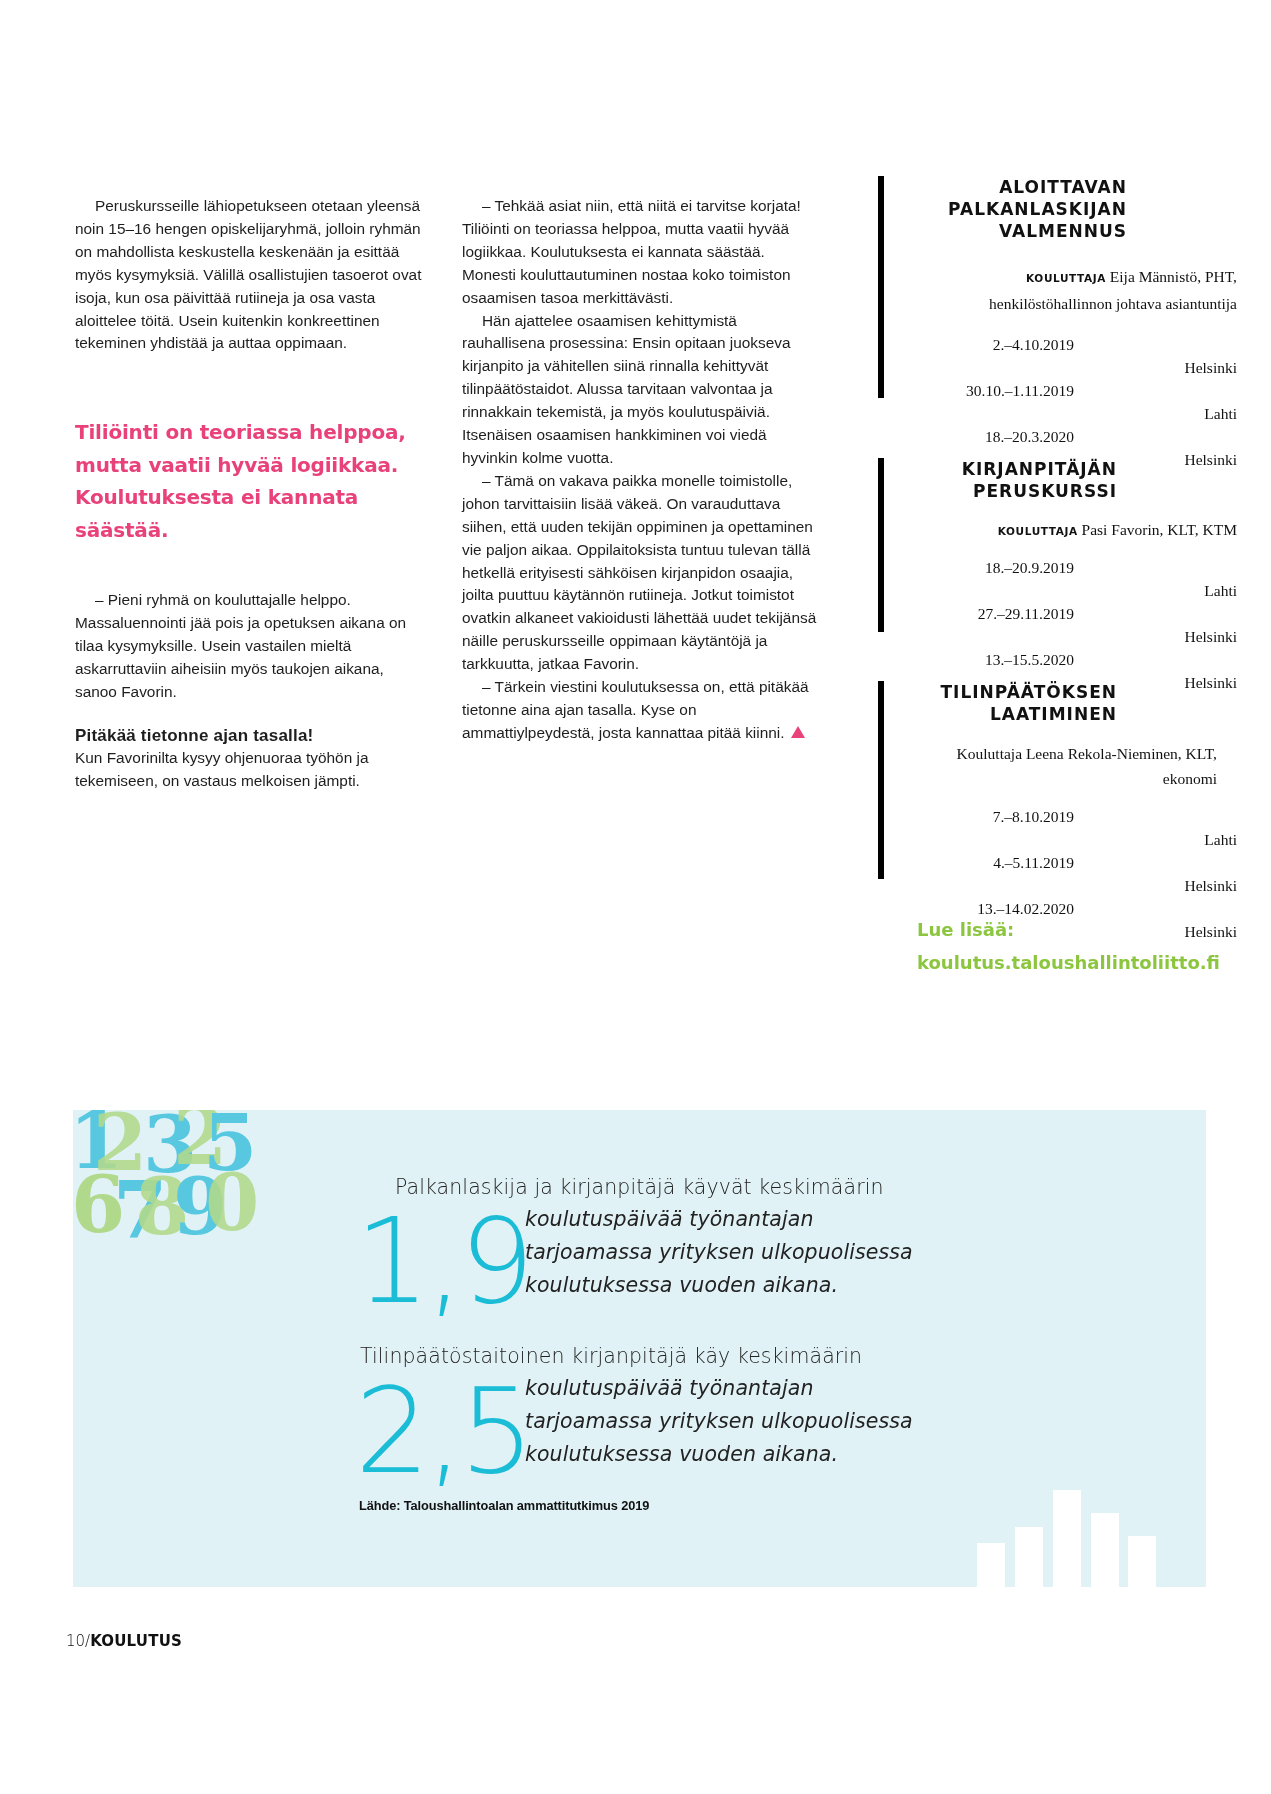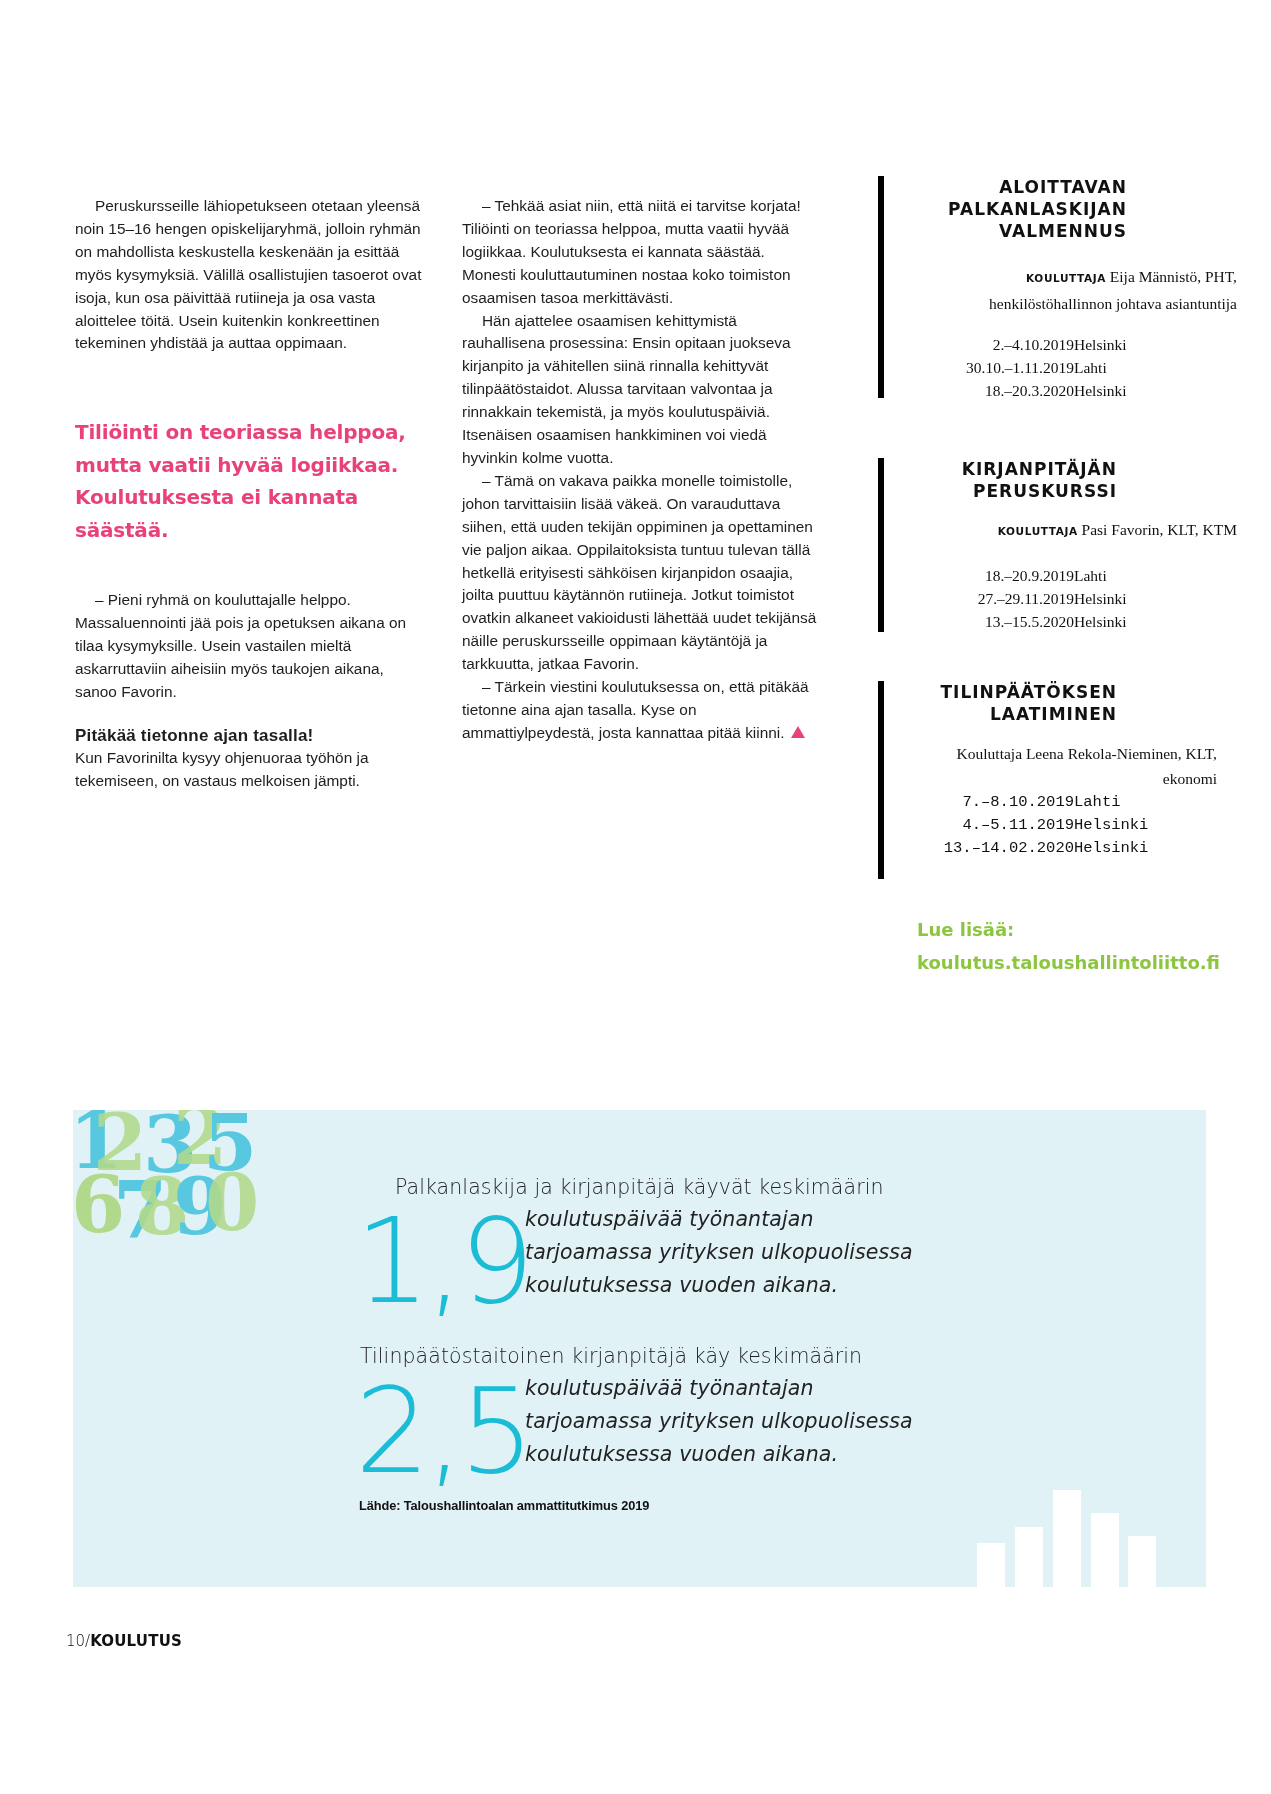--- a/index.html
+++ b/index.html
@@ -23,21 +23,21 @@
       border-right: 7px solid transparent; border-bottom: 12px solid #e9417a; margin-left: 6px; vertical-align: 0px; }
 
     .course { position: absolute; left: 878px; width: 350px; text-align: right; }
     .course .bar { position: absolute; left: 0; top: 0; width: 6px; background: #000; }
     .course .inner { position: absolute; left: 39px; top: 0; width: 320px; }
     .course h3 { font-family: "DejaVu Sans", sans-serif; font-weight: bold; font-size: 17px; line-height: 22px;
       letter-spacing: 1px; color: #111; text-transform: uppercase; }
     .trainer { font-family: "Liberation Serif", "DejaVu Serif", serif; font-size: 15.5px; line-height: 25px; color: #111; }
     .trainer .tlabel { font-family: "DejaVu Sans", sans-serif; font-weight: bold; font-size: 10.5px; letter-spacing: 0.6px; }
     .dates { font-family: "Liberation Serif", "DejaVu Serif", serif; font-size: 15.5px; line-height: 23px; color: #111; }
-    .date-row { display: flex; }
+    .date-row { display: flex; flex-direction: column; }
     .date-row .d { width: 157px; }
 
     .more { position: absolute; left: 917px; top: 913px; font-family: "DejaVu Sans", sans-serif; font-weight: bold;
       font-size: 18px; line-height: 33px; color: #8cc63f; }
 
     .stats { position: absolute; left: 73px; top: 1110px; width: 1133px; height: 477px; background: #e1f2f7; overflow: hidden; }
     .numerals { position: absolute; left: 0; top: 0; width: 190px; height: 130px; }
     .stat-intro { position: absolute; font-family: "DejaVu Sans", sans-serif; font-weight: 300; font-size: 20.5px; color: #222; letter-spacing: 0.1px; }
     .big-num { position: absolute; font-family: "DejaVu Sans", sans-serif; font-weight: 200; font-size: 118px; line-height: 1; color: #1bbcd6; letter-spacing: -4px; }
     .stat-text { position: absolute; font-family: "DejaVu Sans", sans-serif; font-size: 20.5px; line-height: 33px; color: #222; letter-spacing: 0.1px; font-style: italic; }
@@ -98,21 +98,21 @@
 </div>
 
 <div class="course" style="top:458px; height:174px;">
   <div class="bar" style="height:174px;"></div>
   <div class="inner">
     <h3 style="width:200px;">KIRJANPITÄJÄN PERUSKURSSI</h3>
     <div class="trainer" style="margin-top:15px;">
       <span class="tlabel">KOULUTTAJA</span>
       <span>Pasi Favorin, KLT, KTM</span>
     </div>
-    <div class="dates" style="margin-top:20px;">
+    <div class="dates" style="margin-top:12px;">
       <div class="date-row">
           <span class="d">18.–20.9.2019</span>
           <span>Lahti</span>
         </div>
       <div class="date-row">
           <span class="d">27.–29.11.2019</span>
           <span>Helsinki</span>
         </div>
       <div class="date-row">
           <span class="d">13.–15.5.2020</span>
@@ -122,21 +122,21 @@
   </div>
 </div>
 
 <div class="course" style="top:681px; height:198px;">
   <div class="bar" style="height:198px;"></div>
   <div class="inner">
     <h3 style="width:200px;">TILINPÄÄTÖKSEN LAATIMINEN</h3>
     <div class="trainer" style="margin-top:16px; width:300px;">
       <span>Kouluttaja Leena Rekola-Nieminen, KLT, ekonomi</span>
     </div>
-    <div class="dates" style="margin-top:0;font-family:Liberation Mono, monospace;">
+    <div class="dates" style="margin-top:14px;">
       <div class="date-row">
           <span class="d">7.–8.10.2019</span>
           <span>Lahti</span>
         </div>
       <div class="date-row">
           <span class="d">4.–5.11.2019</span>
           <span>Helsinki</span>
         </div>
       <div class="date-row">
           <span class="d">13.–14.02.2020</span>

